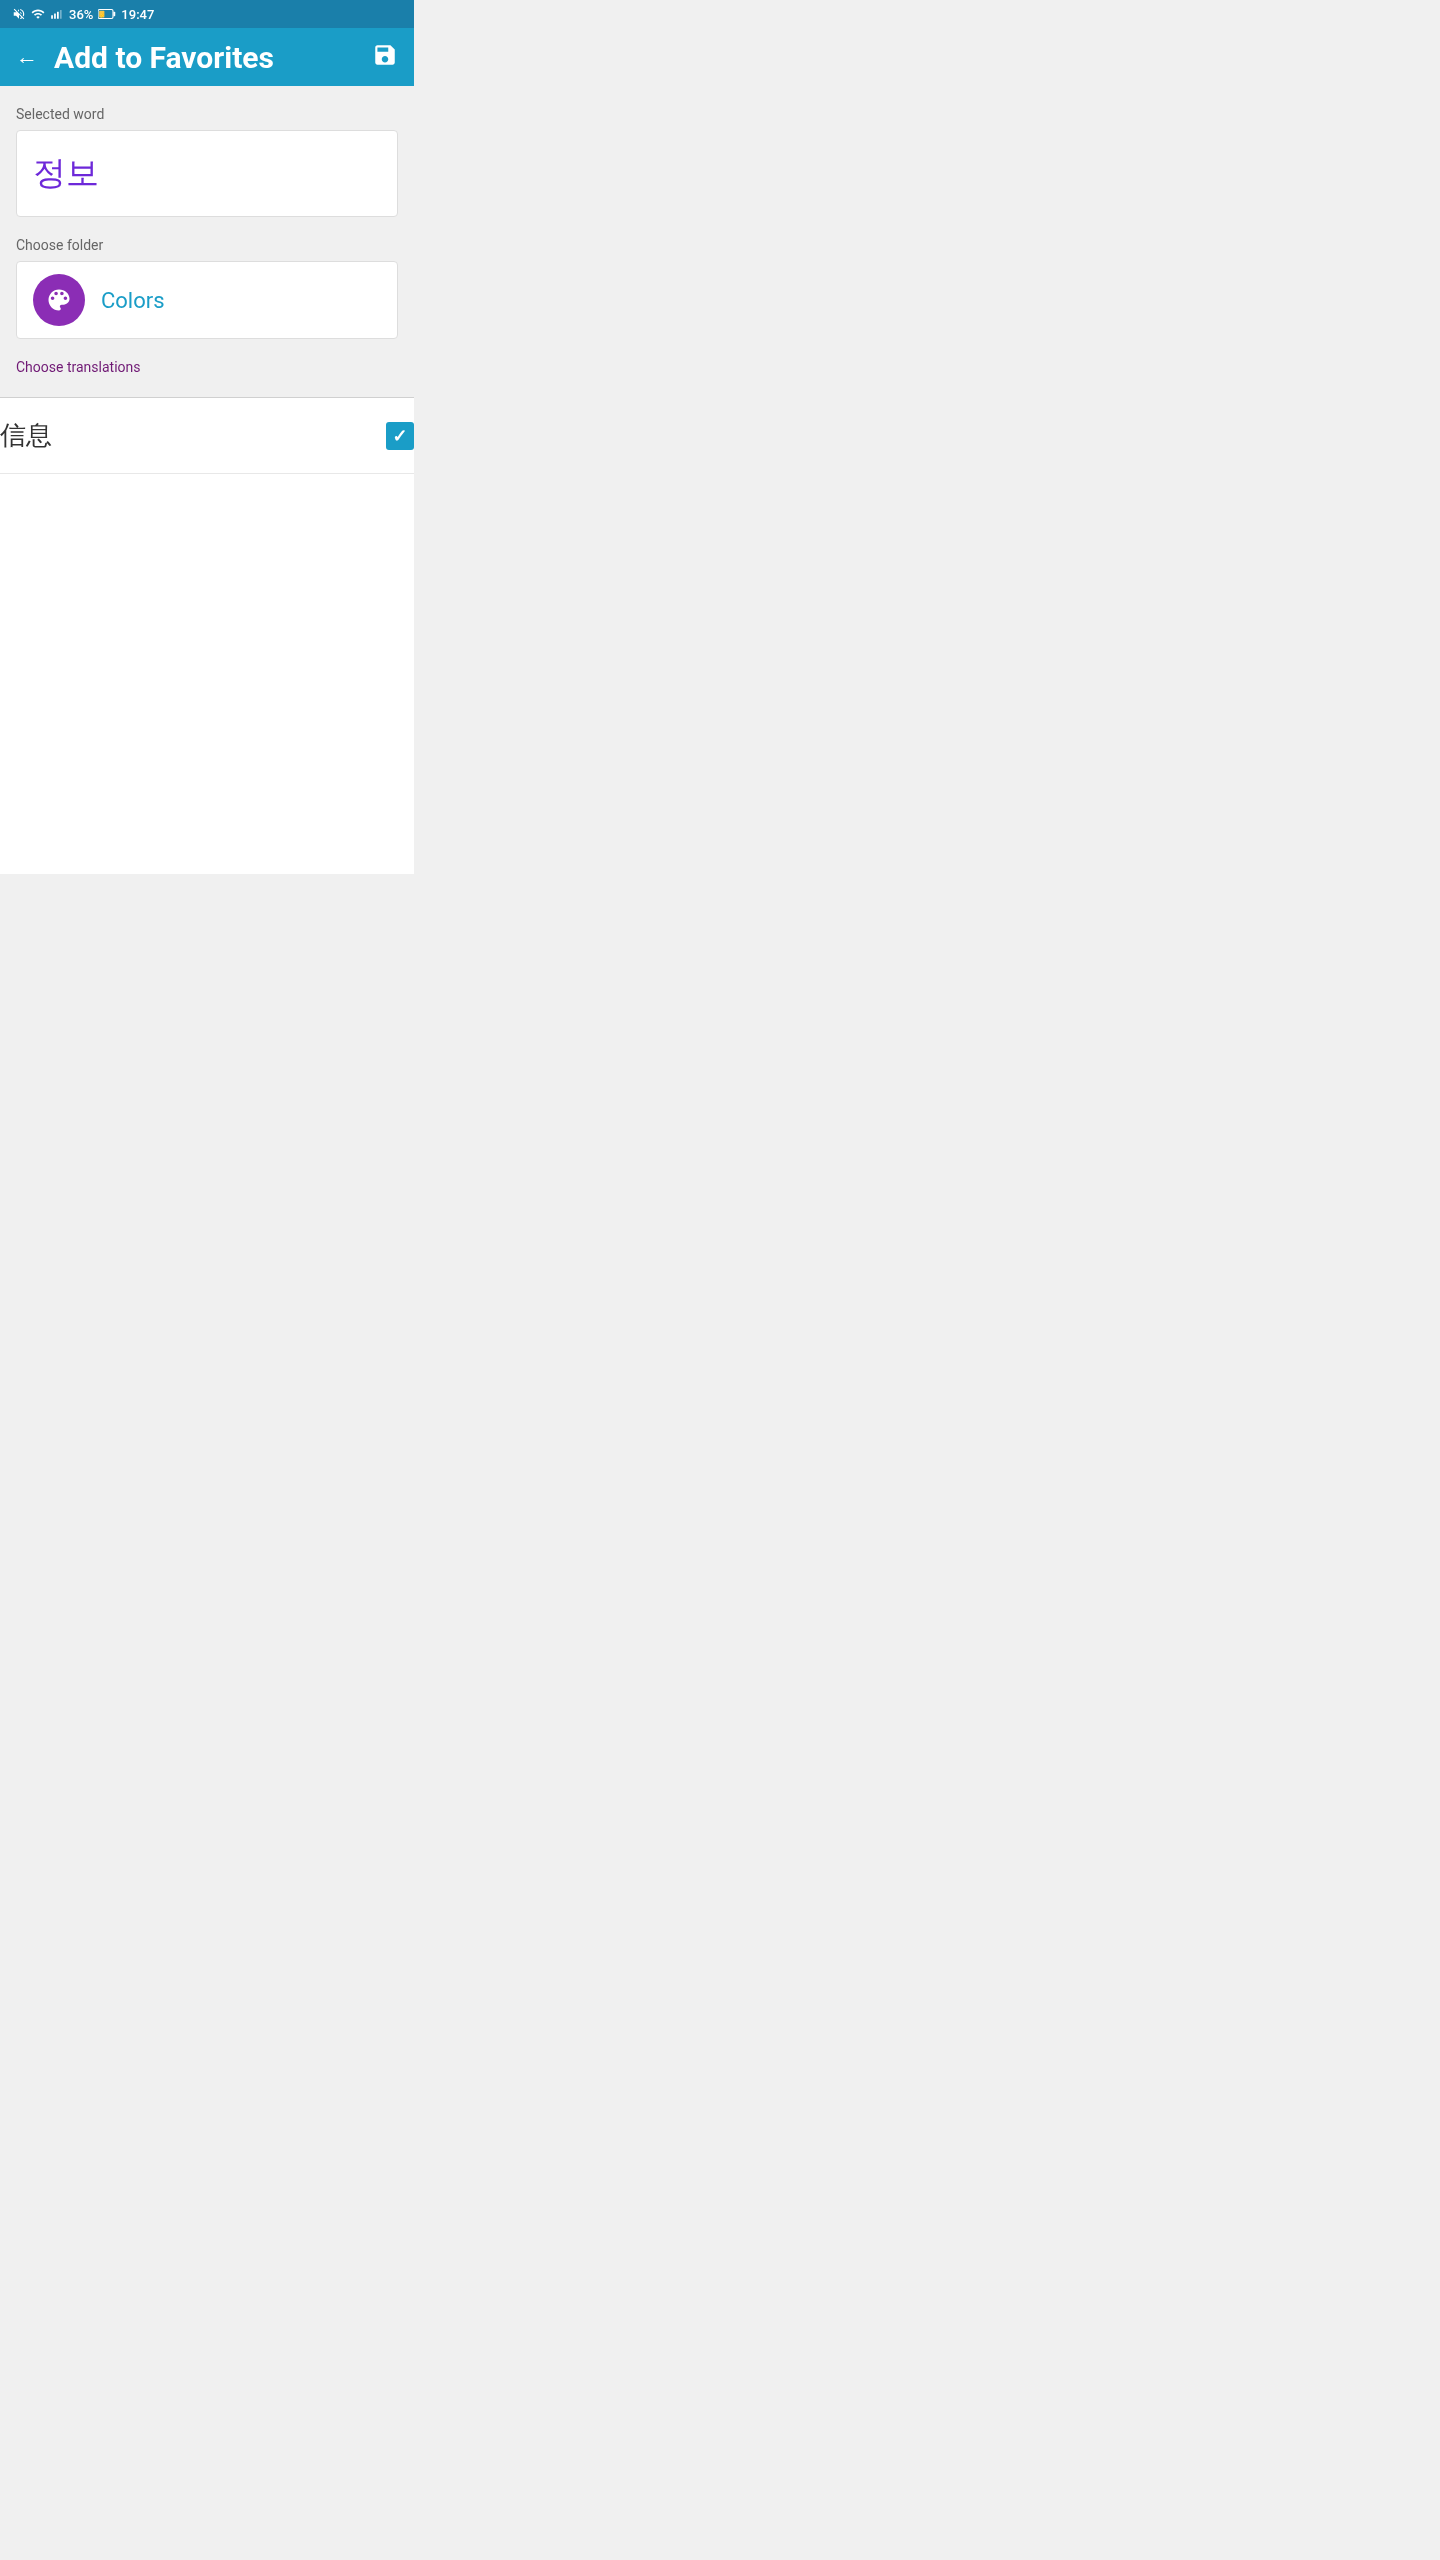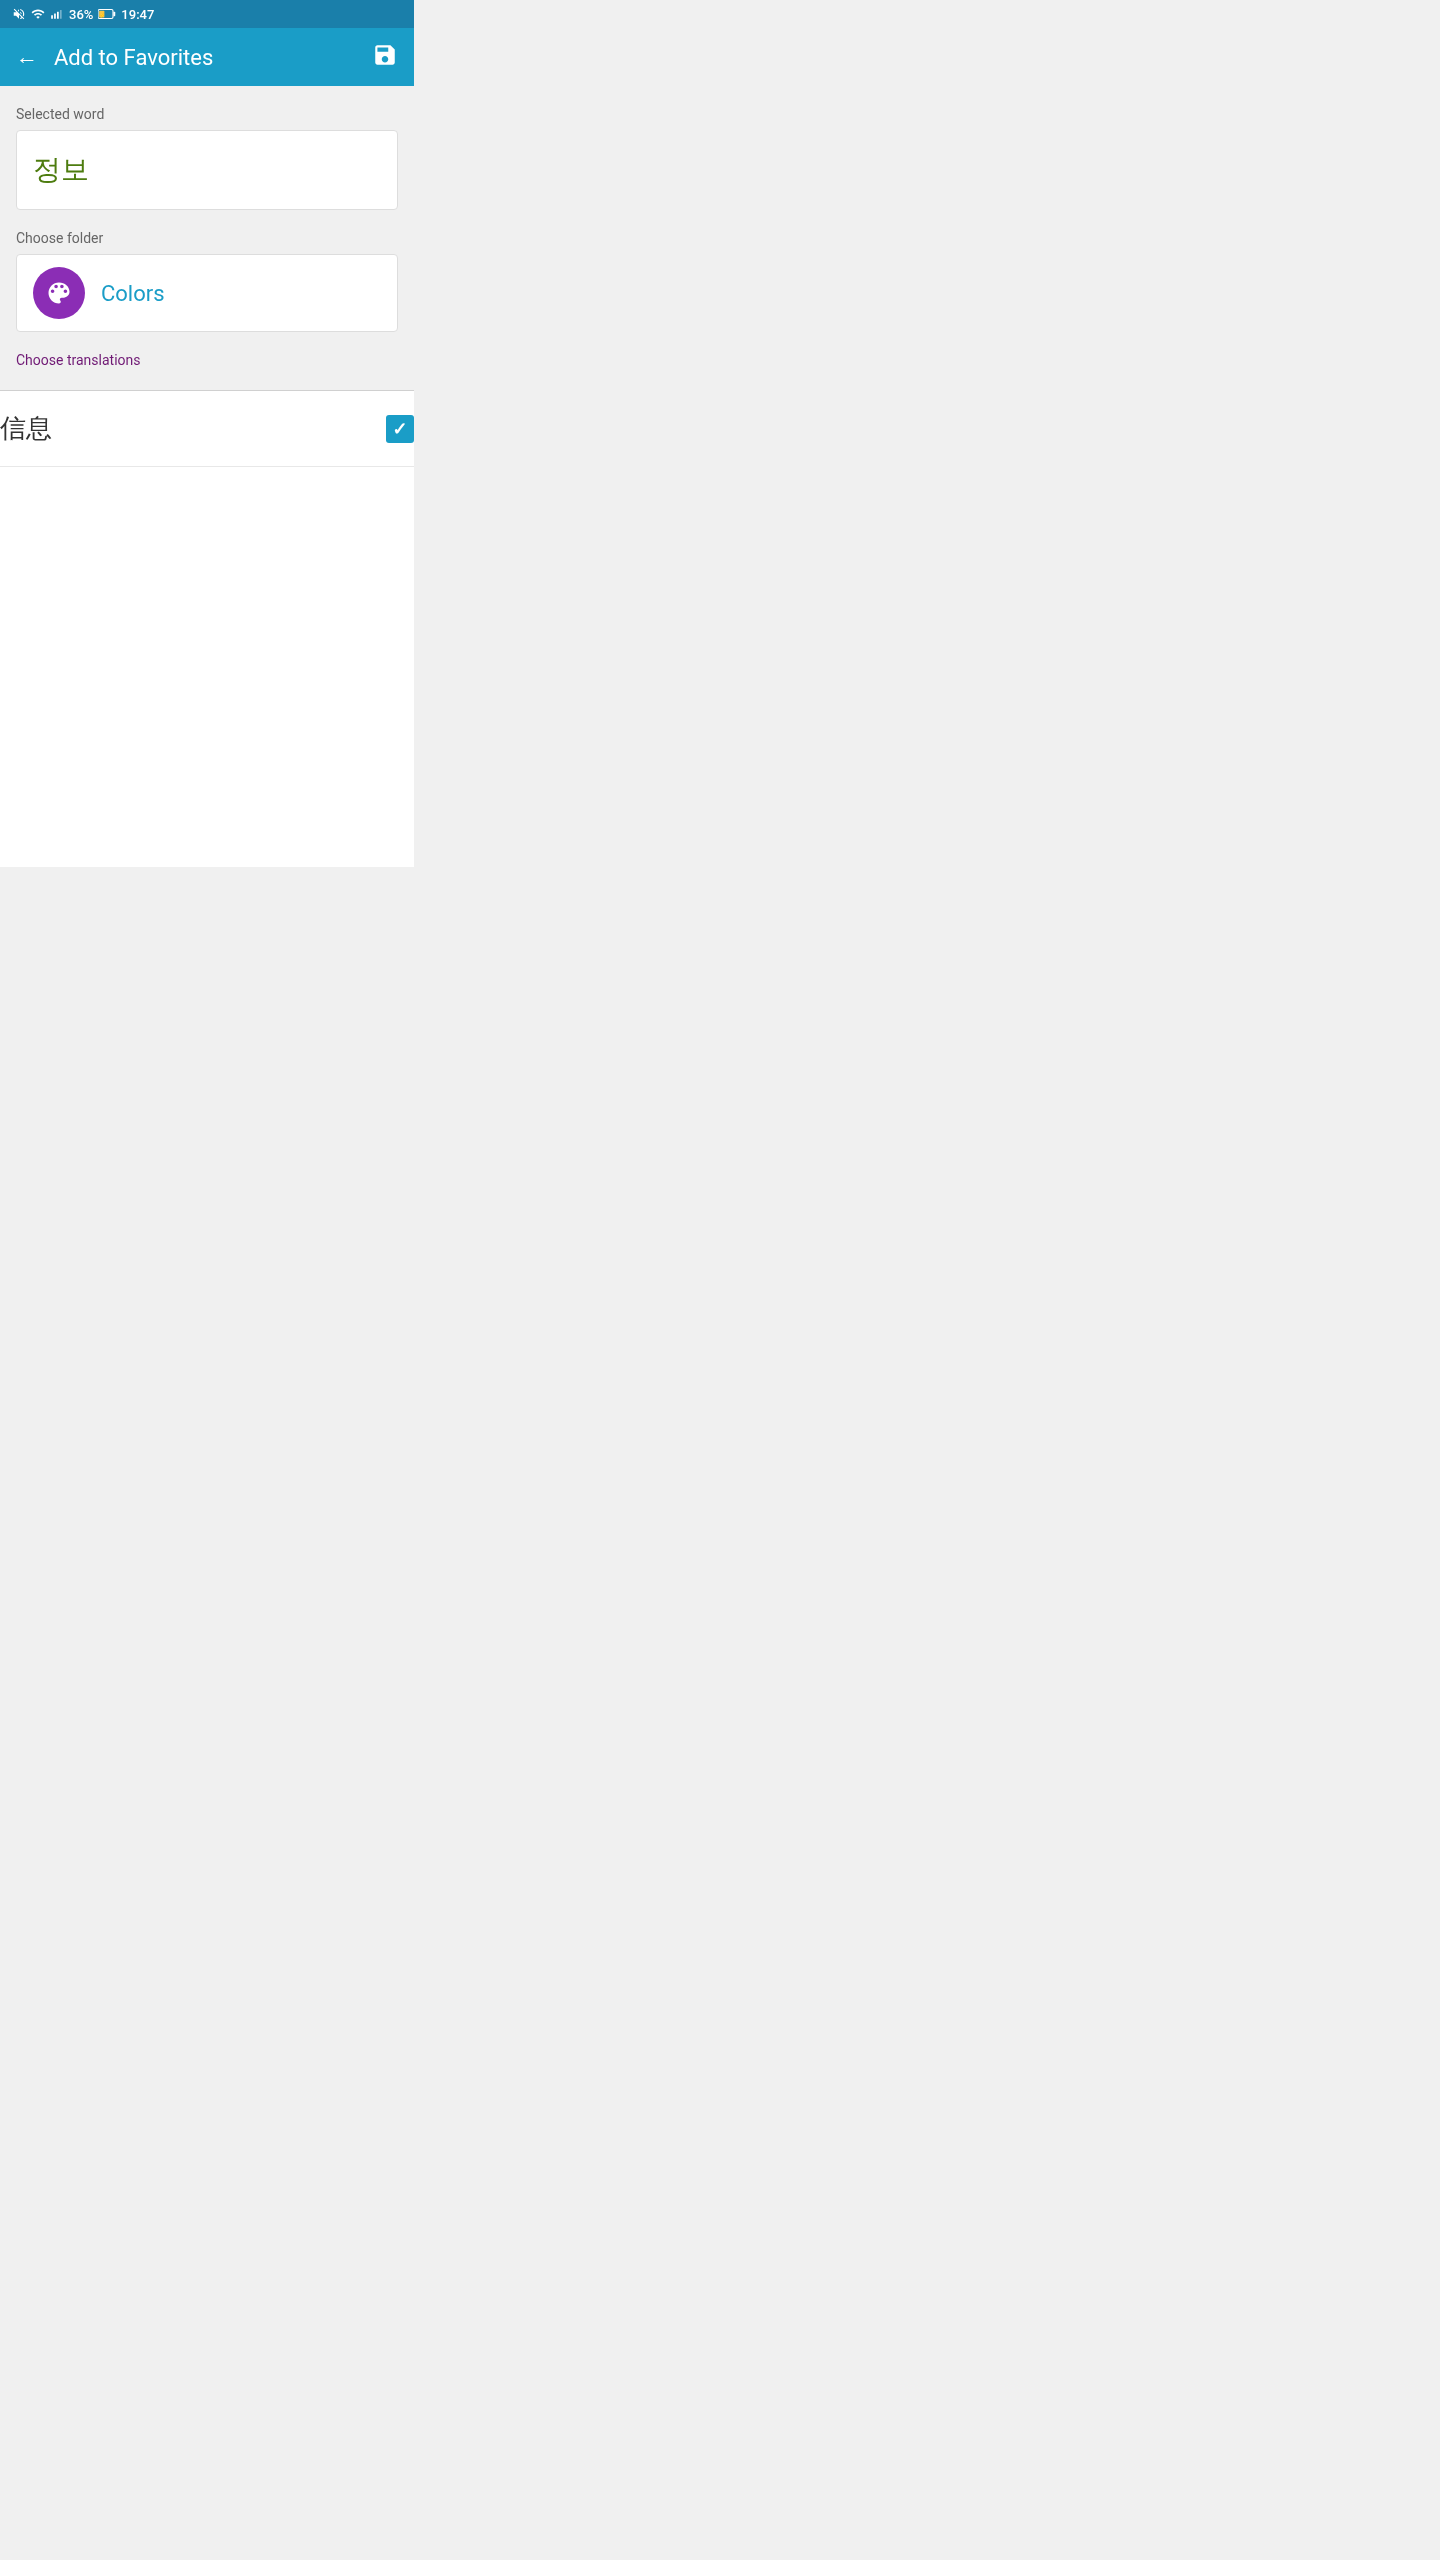--- a/index.html
+++ b/index.html
@@ -56,22 +56,22 @@
     }
 
     .back-icon {
       color: white;
       font-size: 22px;
       cursor: pointer;
     }
 
     .app-bar-title {
       color: white;
-      font-size: 22px;
-      font-weight: 400;
+      font-size: 30px;
+      font-weight: 700;
     }
 
     
     .content {
       background: #f0f0f0;
       padding: 20px 16px;
     }
 
     .section-label {
       color: #666;
@@ -81,22 +81,22 @@
 
     .word-box {
       background: white;
       border: 1px solid #ddd;
       border-radius: 4px;
       padding: 20px 16px;
       margin-bottom: 20px;
     }
 
     .word-text {
-      color: #4d7c0f;
-      font-size: 28px;
+      color: #6d28d9;
+      font-size: 33px;
       font-weight: 400;
     }
 
     .folder-box {
       background: white;
       border: 1px solid #ddd;
       border-radius: 4px;
       padding: 12px 16px;
       margin-bottom: 20px;
       display: flex;

